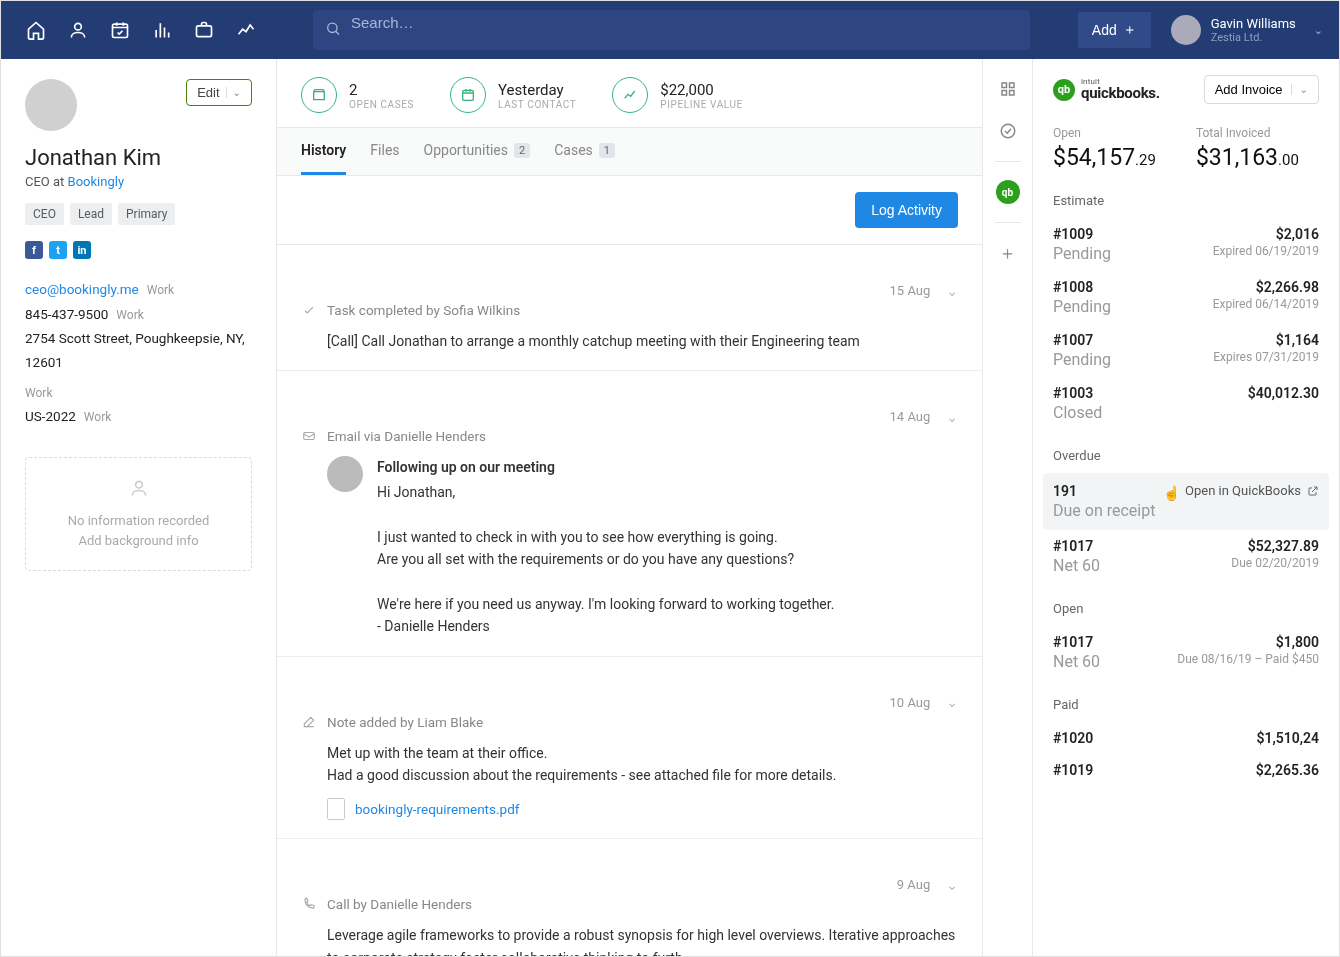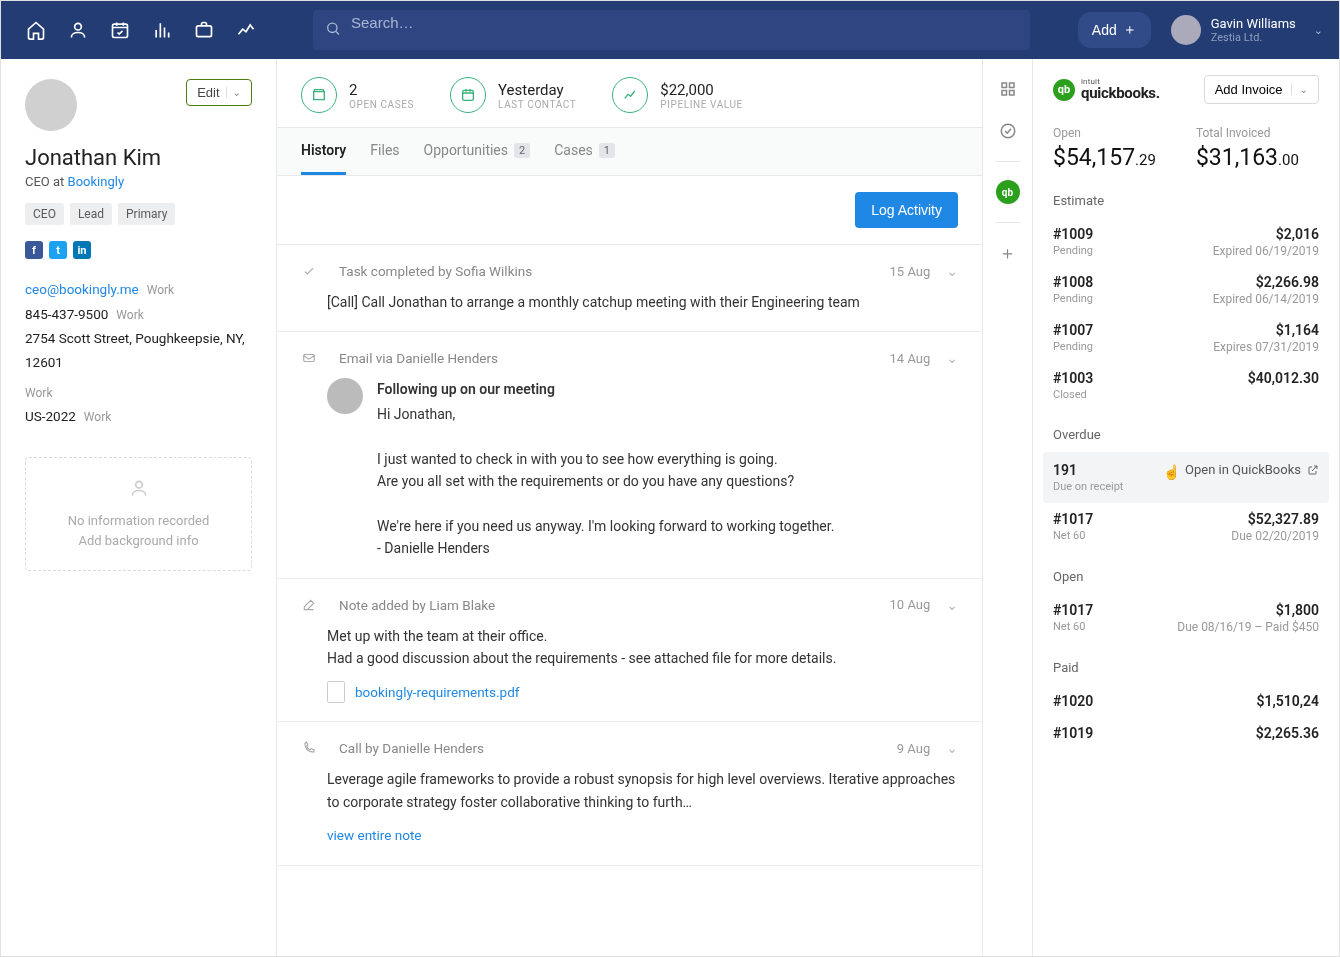--- a/index.html
+++ b/index.html
@@ -9,21 +9,21 @@
     
     .topnav { height: 58px; background: #233c74; display: flex; align-items: center; padding: 0 16px; gap: 8px; }
     .nav-icons { display: flex; gap: 4px; }
     .nav-icon { width: 38px; height: 38px; display: flex; align-items: center; justify-content: center; color: #fff; cursor: pointer; border-radius: 4px; }
     .nav-icon svg { width: 20px; height: 20px; stroke: #fff; fill: none; stroke-width: 2; }
     .search-wrap { flex: 1; margin: 0 40px; }
     .search-input { width: 100%; height: 40px; background: #2e4582; border: none; border-radius: 4px; color: #fff; padding: 0 12px 16px 38px; font-size: 15px; }
     .search-input::placeholder { color: #a9b6d4; }
     .search-icon-wrap { position: relative; }
     .search-icon-el { position: absolute; left: 12px; top: 50%; transform: translateY(-50%); color: #a9b6d4; }
-    .add-btn { background: #314b89; color: #fff; border: none; height: 36px; padding: 0 14px; border-radius: 13px; display: flex; align-items: center; gap: 6px; font-size: 14px; cursor: pointer; }
+    .add-btn { background: #314b89; color: #fff; border: none; height: 36px; padding: 0 14px; border-radius: 1px; display: flex; align-items: center; gap: 6px; font-size: 14px; cursor: pointer; }
     .user-ctrl { display: flex; align-items: center; gap: 10px; margin-left: 12px; cursor: pointer; }
     .avatar-sm { width: 30px; height: 30px; border-radius: 50%; background: #aab; }
     .user-txt { color: #fff; font-size: 13px; line-height: 1.2; }
     .user-sub { color: #8f9fbf; font-size: 11px; }
     .chev { color: #a9b6d4; margin-left: 8px; font-size: 11px; }
     
     
     .body { display: flex; flex: 1; overflow: hidden; }
     .sidebar-left { width: 276px; border-right: 1px solid #e7e8ea; padding: 20px 24px; background: #fff; }
     .sl-top { display: flex; justify-content: space-between; align-items: flex-start; }
@@ -60,21 +60,21 @@
     .tab { padding: 14px 0; font-size: 14px; color: #888; cursor: pointer; display: flex; align-items: center; gap: 6px; border-bottom: 3px solid transparent; }
     .tab.active { color: #222; font-weight: 600; border-bottom-color: #1f88e5; }
     .badge { background: #e2e5e9; color: #666; font-size: 11px; border-radius: 3px; padding: 1px 5px; min-width: 16px; text-align: center; }
     
     .log-row { padding: 16px 24px; display: flex; justify-content: flex-end; border-bottom: 1px solid #e7e8ea; }
     .log-btn { background: #1f88e5; color: #fff; border: none; border-radius: 4px; padding: 10px 16px; font-size: 14px; cursor: pointer; }
     
     .feed { flex: 1; overflow-y: auto; }
     .feed-item { border-bottom: 1px solid #eceded; padding: 18px 24px; }
     .feed-head { display: flex; align-items: center; gap: 10px; color: #888; }
-    .feed-head-left { display: flex; align-items: center; gap: 22px; flex: 1; font-size: 13.5px; }
+    .feed-head-left { display: flex; align-items: center; gap: 10px; flex: 1; font-size: 13.5px; margin-top: 39px; }
     .feed-icon { width: 16px; height: 16px; color: #aaa; display: flex; align-items: center; justify-content: center; }
     .feed-icon svg { width: 14px; height: 14px; stroke: #aaa; fill: none; stroke-width: 2; }
     .feed-date { font-size: 13px; color: #999; margin-right: 6px; }
     .feed-chev { color: #bbb; cursor: pointer; }
     .feed-body { margin-top: 12px; padding-left: 26px; font-size: 14px; color: #333; line-height: 1.6; }
     .feed-email { display: flex; gap: 14px; }
     .email-avatar { width: 36px; height: 36px; border-radius: 50%; background: #bbb; flex-shrink: 0; }
     .email-subject { font-weight: 600; margin-bottom: 2px; }
     .file-row { display: flex; align-items: center; gap: 10px; margin-top: 12px; }
     .file-icon { width: 18px; height: 22px; border: 1px solid #ccc; border-radius: 2px; position: relative; }
@@ -104,21 +104,21 @@
     .sum-block { }
     .sum-lbl { font-size: 12px; color: #999; margin-bottom: 4px; }
     .sum-val { font-size: 23px; color: #111; }
     .sum-val .cents { font-size: 15px; }
     
     .section-hdr { font-size: 13px; color: #666; margin: 18px 0 10px; }
     .inv-row { display: flex; justify-content: space-between; padding: 8px 0; cursor: pointer; }
     .inv-row.hover { background: #f3f4f5; margin: 0 -10px; padding: 10px 10px; border-radius: 4px; }
     .inv-left { }
     .inv-id { font-weight: 600; color: #222; font-size: 14px; }
-    .inv-status { font-size: 11px; color: #999; margin-top: 2px; }
+    .inv-status { font-size: 16px; color: #999; margin-top: 2px; }
     .inv-right { text-align: right; }
     .inv-amt { font-weight: 600; color: #222; font-size: 14px; }
     .inv-date { font-size: 12px; color: #999; margin-top: 2px; }
     .open-qb { display: flex; align-items: center; gap: 6px; font-size: 13px; color: #555; justify-content: center; }
     .open-qb svg { width: 12px; height: 12px; stroke: #666; fill: none; stroke-width: 2; }
     .cursor-ptr { position: relative; }
     .hand { position: absolute; left: -22px; top: 2px; font-size: 14px; }
   </style>
 </head>
 <body>

